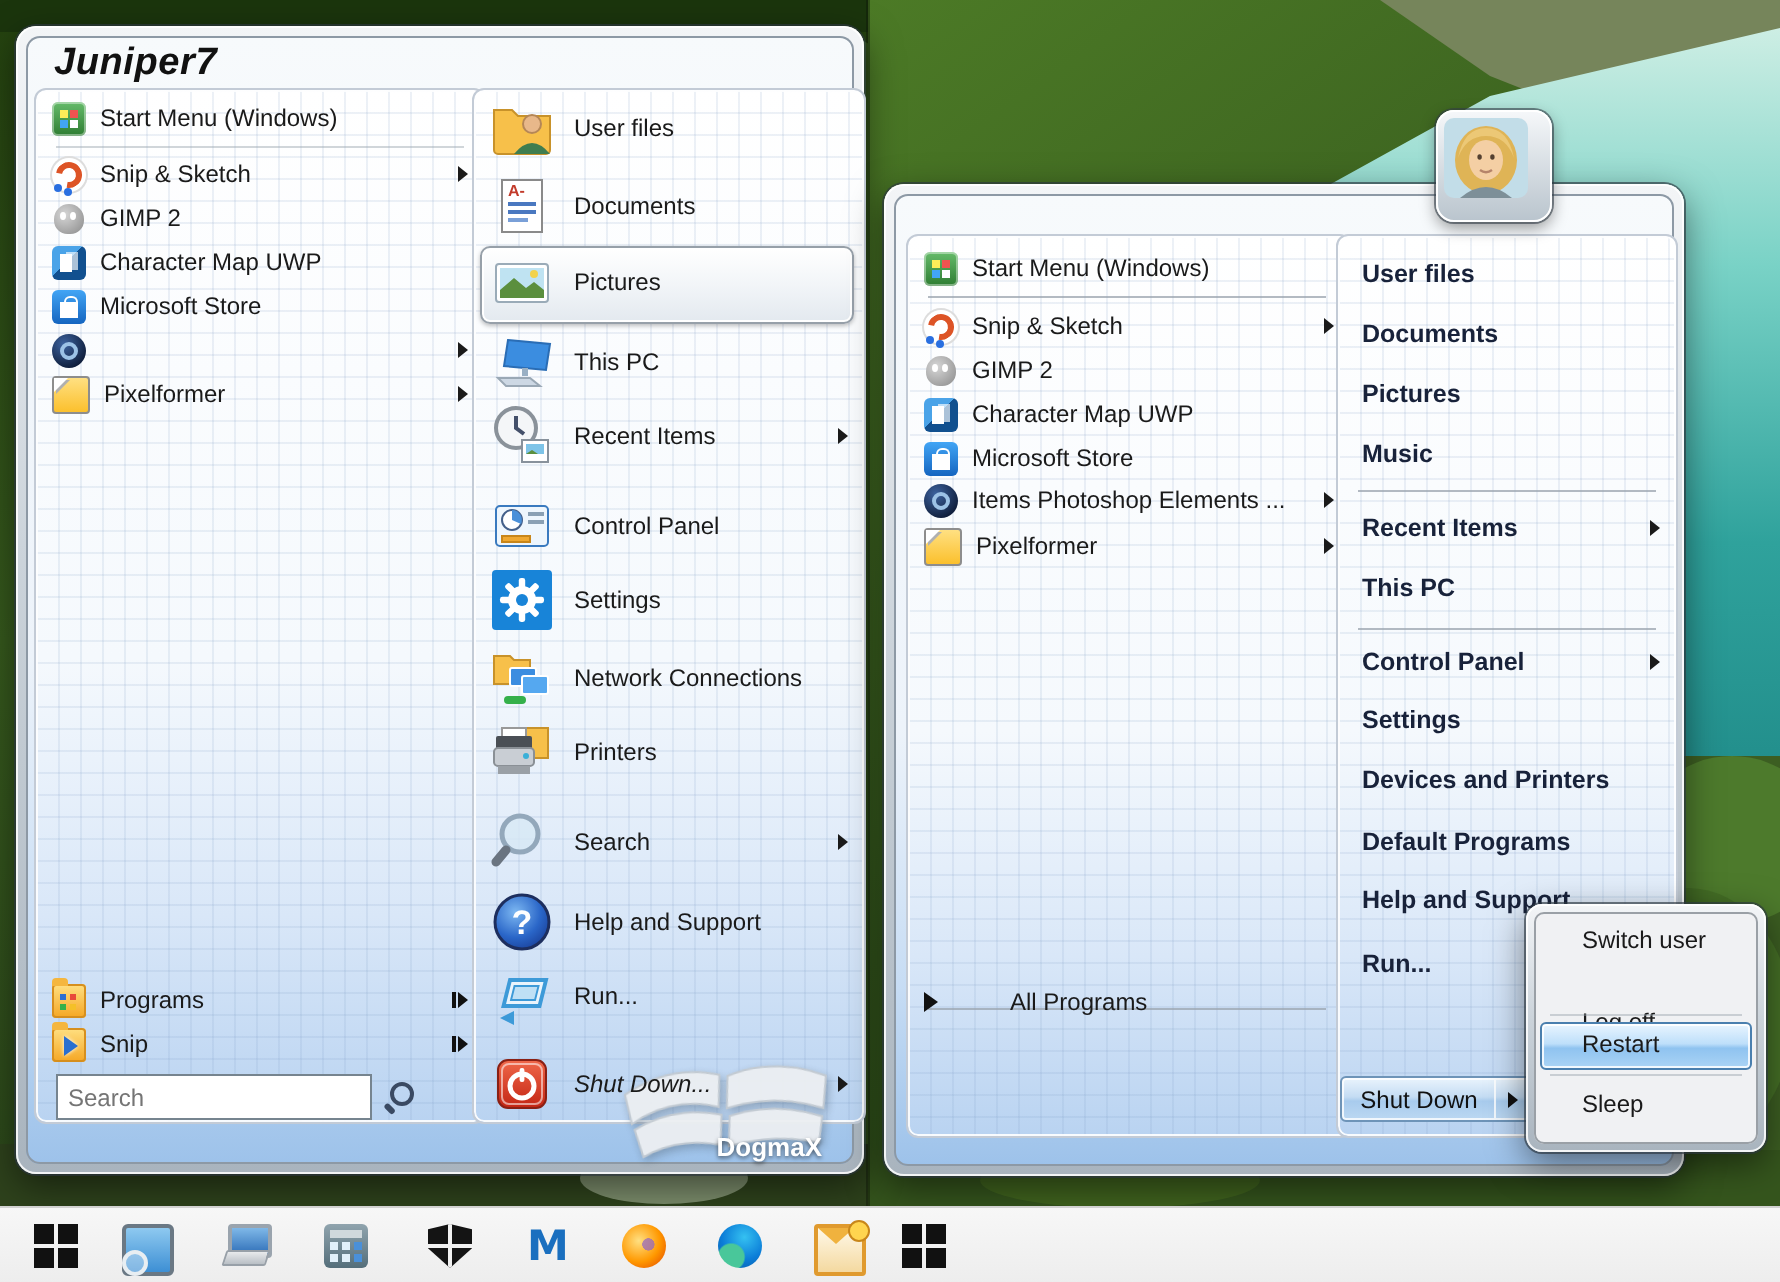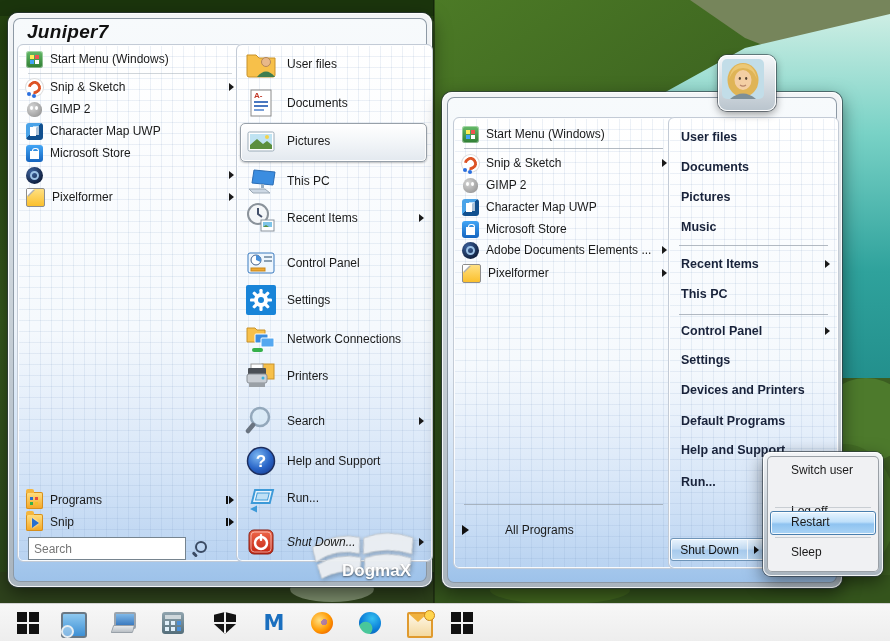--- a/index.html
+++ b/index.html
@@ -106,21 +106,21 @@
   .tb-shield::before{content:"";position:absolute;left:0;top:10px;width:22px;height:2px;background:#f1f1f1;}
   .tb-m{font-weight:bold;font-size:21px;color:#1a6fbf;line-height:22px;text-align:center;font-family:"DejaVu Sans",sans-serif;}
   .tb-fx{border-radius:50%;background:radial-gradient(circle at 38% 38%,#ffe082,#ff9800 55%,#e65100 92%);}
   .tb-fx::after{content:"";position:absolute;inset:5px 4px 4px 6px;border-radius:50%;background:radial-gradient(circle at 60% 40%,#8e63c8 0 28%,transparent 30%);opacity:.7;}
   .tb-edge{border-radius:50%;background:radial-gradient(circle at 30% 75%,#49c79a 0 28%,transparent 32%),radial-gradient(circle at 60% 30%,#35c1f1,#0b7dd8 55%,#0a5ea8 95%);}
   .tb-outlook{background:linear-gradient(#fff8e8,#f4d9a0);border:2px solid #e09a2e;border-radius:2px;}
   .tb-outlook::before{content:"";position:absolute;left:0;top:0;width:0;height:0;border-left:9px solid transparent;border-right:9px solid transparent;border-top:8px solid #f0b23e;}
   .tb-outlook::after{content:"";position:absolute;right:-4px;top:-4px;width:9px;height:9px;border-radius:50%;background:#ffd54f;border:1.5px solid #c8861a;}
 
   .title{position:absolute;font-size:19px;font-weight:bold;font-style:italic;color:#111;letter-spacing:.3px;}
-  .dogmax{position:absolute;font-size:17px;font-weight:bold;color:#fff;text-shadow:0 1px 2px rgba(0,0,0,.55);z-index:6;}
+  .dogmax{position:absolute;font-size:13px;font-weight:bold;color:#fff;text-shadow:0 1px 2px rgba(0,0,0,.55);z-index:6;}
   .flagmark{position:absolute;z-index:4;opacity:.95;transform:rotate(-6deg);filter:drop-shadow(1px 2px 2px rgba(90,110,130,.5));}
   .avatar{position:absolute;left:718px;top:55px;width:50px;height:48px;padding:4px;border-radius:9px;z-index:30;
     background:linear-gradient(180deg,#f6f8fa,#b9c4cd);box-shadow:0 0 0 1px rgba(50,60,70,.6),0 3px 8px rgba(0,0,0,.4),inset 0 0 0 1px #fff;}
   .avatar svg{border-radius:5px;display:block;}
   .allprog-arr{width:0;height:0;border-top:5px solid transparent;border-bottom:5px solid transparent;border-left:7px solid #111;flex:0 0 auto;}
 </style>
 </head>
 <body>
 
 <div class="screen">
@@ -392,31 +392,31 @@
         <div class="row" style="top:78px;">
           <span class="ic16 ic-charmap"></span>
           <span class="lbl">Character Map UWP</span>
         </div>
         <div class="row" style="top:100px;">
           <span class="ic16 ic-store"></span>
           <span class="lbl">Microsoft Store</span>
         </div>
         <div class="row" style="top:121px;">
           <span class="ic16 ic-pse"></span>
-          <span class="lbl">Adobe Documents Elements ...</span>
+          <span class="lbl">Items Photoshop Elements ...</span>
           <span class="arr"></span>
         </div>
         <div class="row" style="top:144px;">
           <span class="ic16 ic-pixelformer"></span>
           <span class="lbl">Pixelformer</span>
           <span class="arr"></span>
         </div>
 
         <div class="sep" style="left:10px;right:12px;top:386px;"></div>
-        <div class="row" style="top:401px;gap:36px;">
+        <div class="row" style="top:372px;gap:36px;">
           <span class="allprog-arr"></span>
           <span class="lbl">All Programs</span>
         </div>
       </div>
 
       <div class="panel" style="left:221px;top:20px;width:155px;height:450px;">
         <div class="row navy" style="top:8px;padding-left:12px;">
             <span class="lbl">User files</span>
           </div>
         <div class="row navy" style="top:38px;padding-left:12px;">

